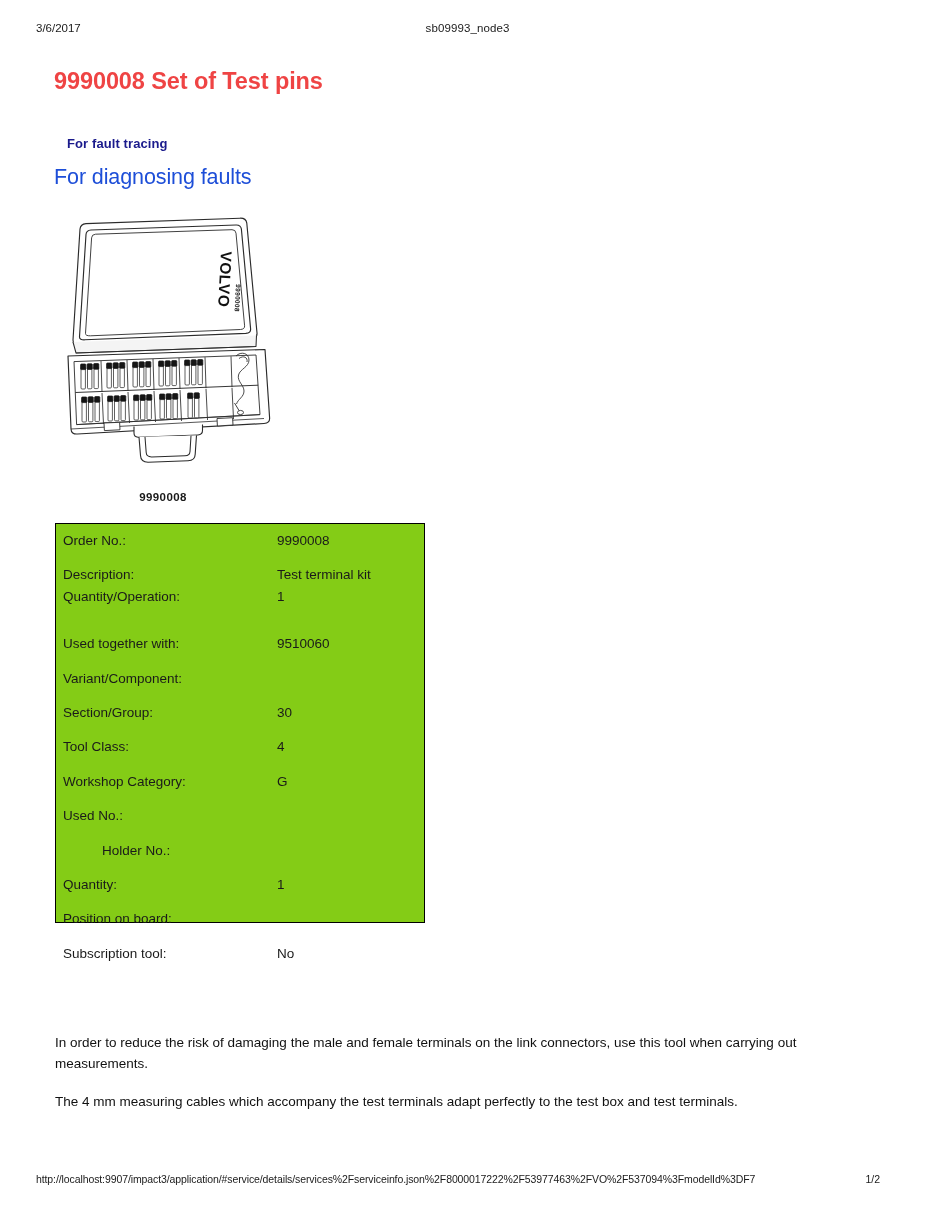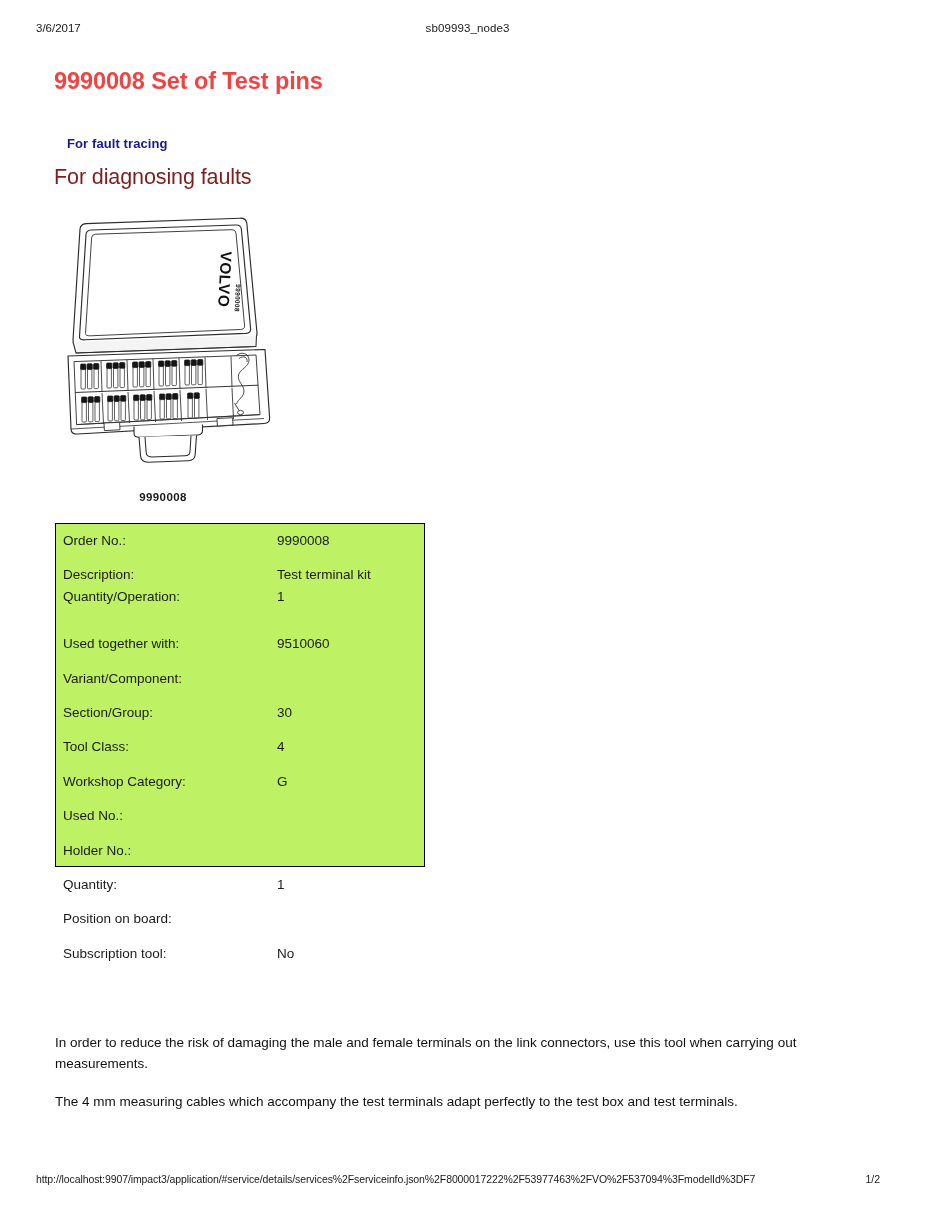--- a/index.html
+++ b/index.html
@@ -68,21 +68,21 @@
     letter-spacing: 0.1px;
     white-space: nowrap;
   }
   #section-heading {
     position: absolute;
     left: 54px;
     top: 165px;
     margin: 0;
     font-size: 21.5px;
     font-weight: normal;
-    color: #7f1d1d;
+    color: #1d4ed8;
     letter-spacing: -0.1px;
     white-space: nowrap;
   }
 
   
   #figure {
     position: absolute;
     left: 60px;
     top: 215px;
     width: 220px;
@@ -106,24 +106,24 @@
     color: #1a1a1a;
     letter-spacing: 0.4px;
   }
 
   
   #spec-table {
     position: absolute;
     left: 55px;
     top: 523px;
     width: 370px;
-    height: 344px;
+    height: 400px;
     border: 1.6px solid #000000;
     box-sizing: border-box;
-    background: #bef264;
+    background: #84cc16;
   }
   .spec-row {
     position: absolute;
     left: 0;
     width: 100%;
     height: 34.4px;
     box-sizing: border-box;
   }
   .spec-label {
     position: absolute;
@@ -361,21 +361,21 @@
       <span class="spec-value">4</span>
     </div>
     <div class="spec-row" style="top: 240.8px;">
       <span class="spec-label">Workshop Category:</span>
       <span class="spec-value">G</span>
     </div>
     <div class="spec-row" style="top: 275.2px;">
       <span class="spec-label">Used No.:</span>
       <span class="spec-value"></span>
     </div>
-    <div class="spec-row" style="top: 309.6px;">
+    <div class="spec-row" style="top: 309.6px; margin-left: 39px;">
       <span class="spec-label">Holder No.:</span>
       <span class="spec-value"></span>
     </div>
     <div class="spec-row" style="top: 344px;">
       <span class="spec-label">Quantity:</span>
       <span class="spec-value">1</span>
     </div>
     <div class="spec-row" style="top: 378.4px;">
       <span class="spec-label">Position on board:</span>
       <span class="spec-value"></span>

